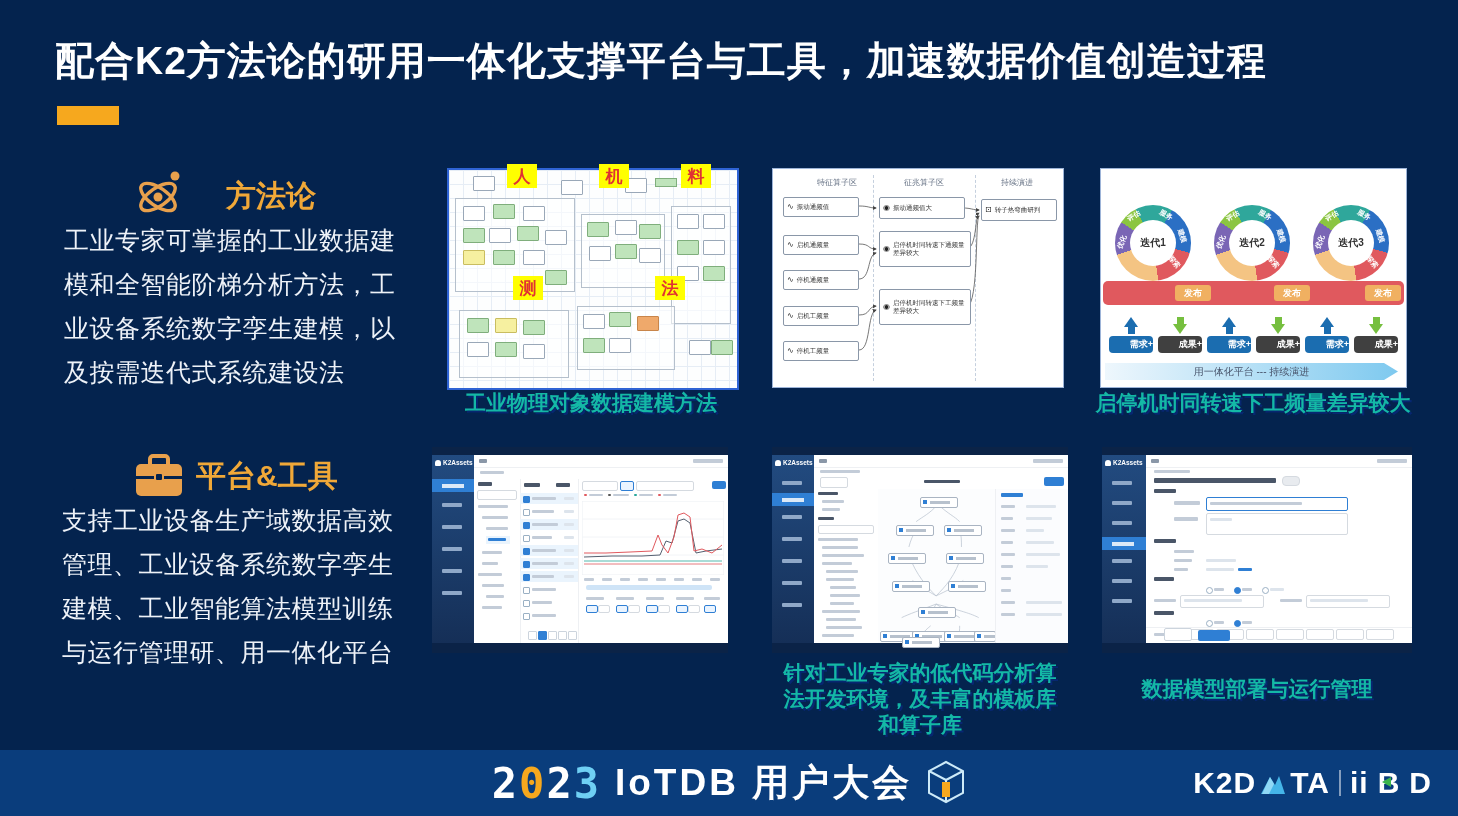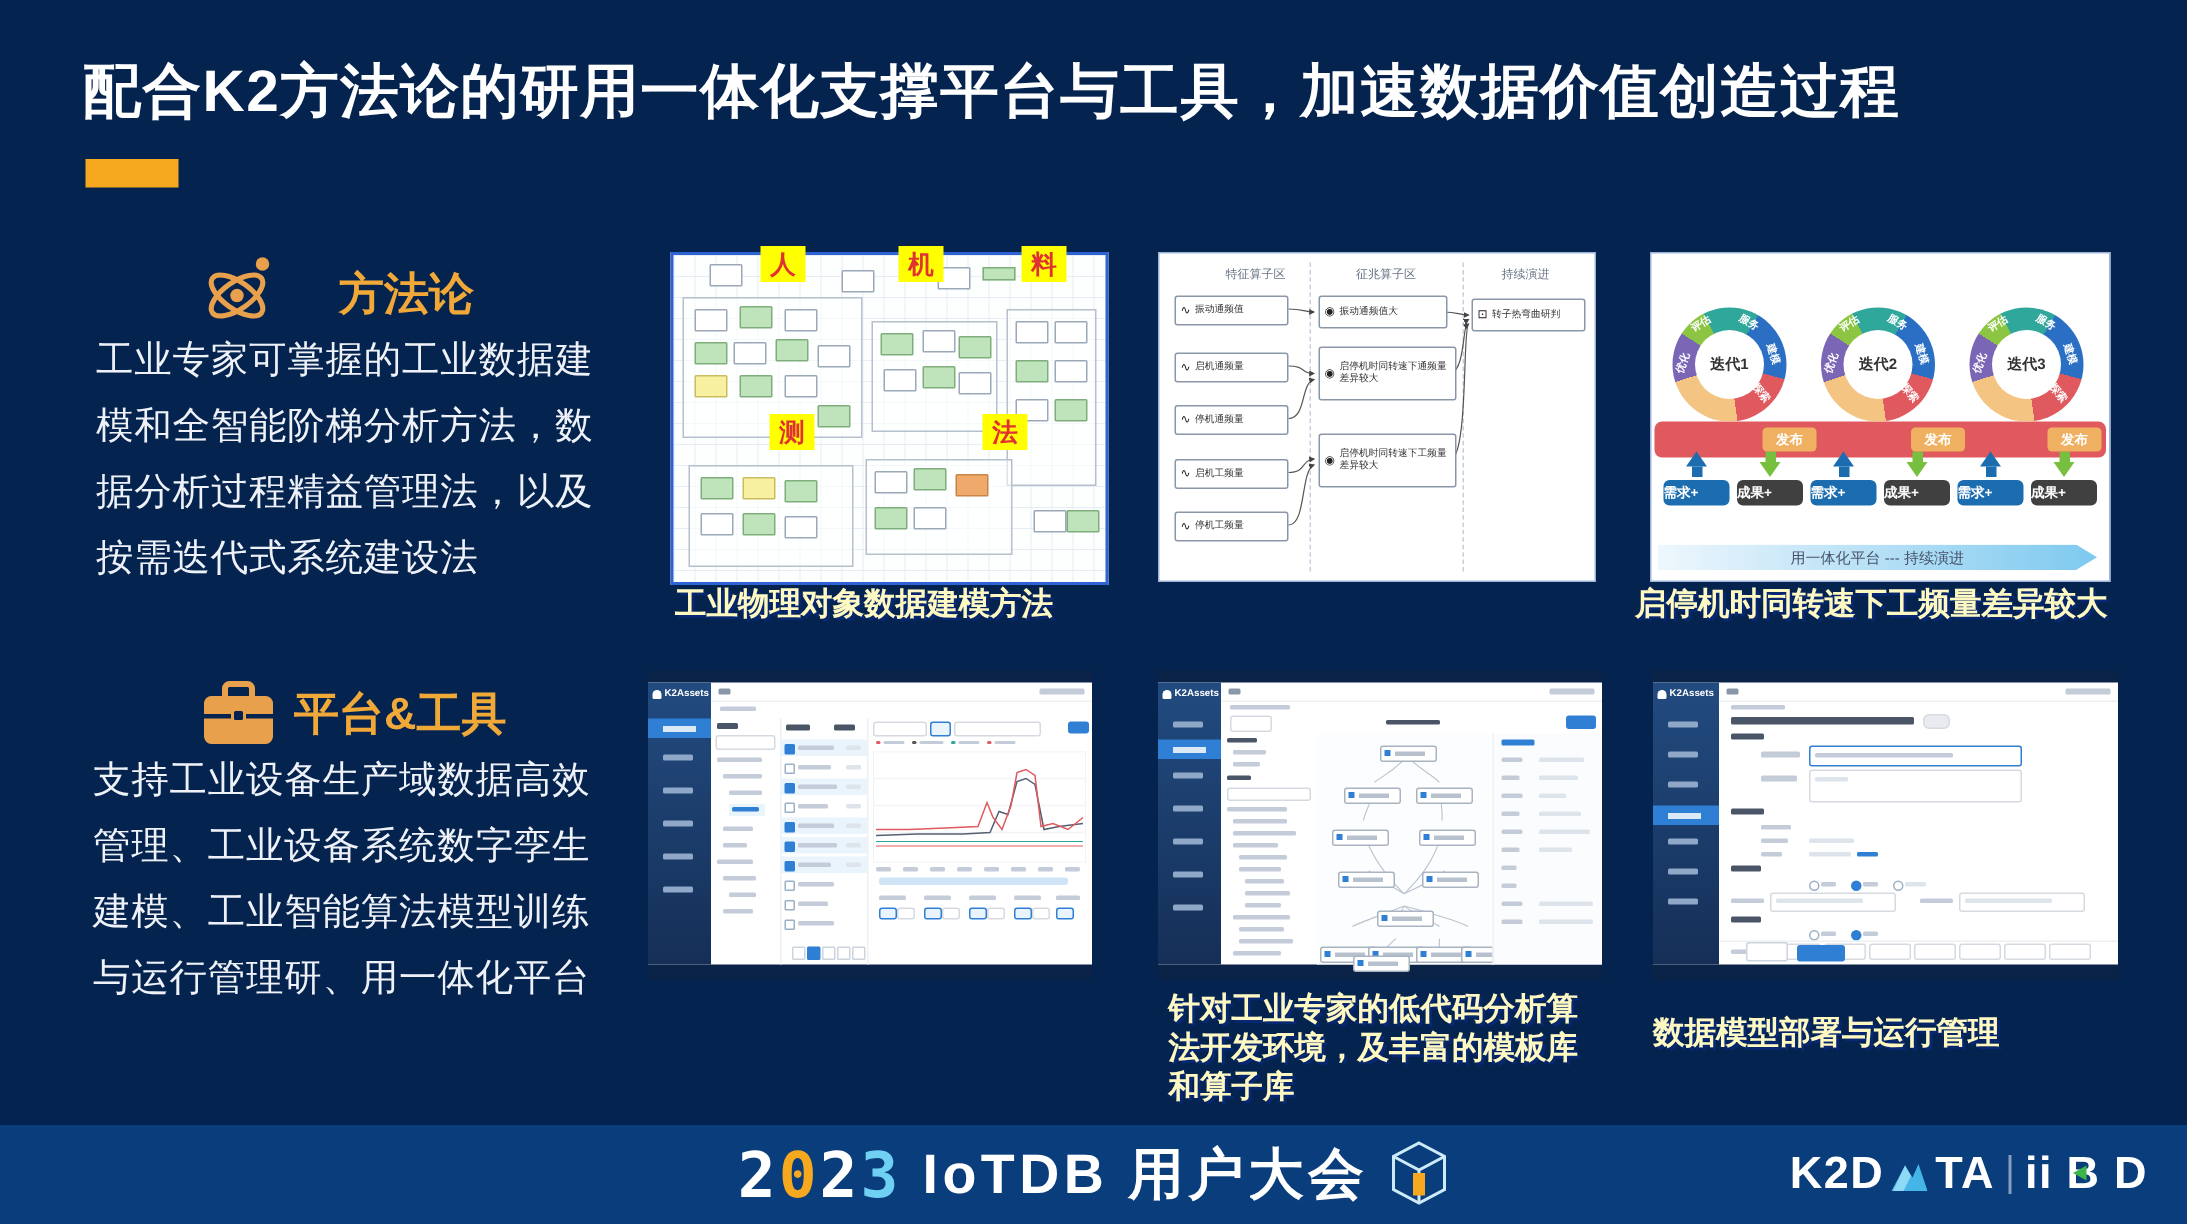--- a/index.html
+++ b/index.html
@@ -11,21 +11,21 @@
   
   .sec-icon{position:absolute;width:54px;height:54px;}
   .sec-head{position:absolute;font-size:30px;font-weight:800;color:#f0a838;}
   .sec-body{position:absolute;font-size:25px;line-height:44px;color:#eef2f8;letter-spacing:.5px;}
   #method-icon{left:132px;top:168px;} #method-head{left:226px;top:176px;}
   #method-body{left:64px;top:218px;width:336px;}
   #platform-icon{left:132px;top:450px;} #platform-head{left:196px;top:456px;}
   #platform-body{left:62px;top:498px;width:340px;}
   
   .thumb{position:absolute;background:#ffffff;}
-  .cap{position:absolute;text-align:left;font-weight:800;color:#fef9c3;font-size:21px;line-height:26px;
+  .cap{position:absolute;text-align:center;font-weight:800;color:#14b8a6;font-size:21px;line-height:26px;
        text-shadow:2px 2px 0 rgba(8,40,120,.85);}
   
   #t1{left:447px;top:168px;width:288px;height:218px;border:2px solid #2f63d4;
       background-color:#fdfefe;
       background-image:linear-gradient(#e6edf5 1px,transparent 1px),linear-gradient(90deg,#e6edf5 1px,transparent 1px);
       background-size:14px 14px;}
   .cl{position:absolute;border:1px solid #b5c0cc;background:rgba(255,255,255,.55);}
   .mb{position:absolute;width:20px;height:13px;background:#fff;border:1px solid #9aa8b8;border-radius:1px;}
   .mb.g{background:#bfe4bb;border-color:#7fae7c}
   .mb.y{background:#f6f0a0;border-color:#c9bd60}
@@ -46,21 +46,21 @@
   .ring{position:absolute;width:76px;height:76px;border-radius:50%;
     background:conic-gradient(from 0deg,#2fa79b 0 30deg,#2b6fc4 30deg 105deg,#e0595e 105deg 172deg,
                #f4c483 172deg 252deg,#7a66b5 252deg 303deg,#8bc541 303deg 333deg,#2fa79b 333deg 360deg);}
   .ring::after{content:"";position:absolute;inset:15px;background:#fff;border-radius:50%;}
   .iter{position:absolute;inset:0;display:flex;align-items:center;justify-content:center;z-index:2;
         font-size:10px;font-weight:700;color:#333;}
   .seg{position:absolute;font-size:7px;color:#fff;font-weight:700;z-index:3;white-space:nowrap;}
   .ribbon{position:absolute;left:2px;right:2px;top:112px;height:24px;background:#e0595e;border-radius:5px;}
   .rel{position:absolute;top:116px;width:36px;height:16px;background:#f0b061;border-radius:3px;color:#fff;
        font-size:9px;font-weight:700;display:flex;align-items:center;justify-content:center;z-index:2;}
-  .abp{position:absolute;top:132px;width:44px;text-align:left;}
+  .abp{position:absolute;top:148px;width:44px;text-align:right;}
   .arr-up,.arr-dn{width:0;height:0;border-left:7px solid transparent;border-right:7px solid transparent;margin:0 auto;}
   .arr-up{border-bottom:10px solid #1b6db0;}
   .arr-dn{border-top:10px solid #76bf3f;}
   .stem{width:7px;height:7px;margin:0 auto;}
   .stem.b{background:#1b6db0}.stem.g{background:#76bf3f}
   .abx{margin-top:2px;height:17px;border-radius:4px;color:#fff;font-size:9px;font-weight:700;line-height:17px;}
   .abx.b{background:#1b6db0}.abx.g{background:#404040}
   .bot-arrow{position:absolute;left:4px;right:8px;top:194px;height:17px;
      background:linear-gradient(90deg,rgba(140,200,240,.15),#7ec9ef);
      clip-path:polygon(0 0,calc(100% - 14px) 0,100% 50%,calc(100% - 14px) 100%,0 100%);
@@ -123,21 +123,21 @@
 
   <svg class="sec-icon" id="method-icon" viewBox="0 0 54 54">
     <g fill="none" stroke="#e8a04c" stroke-width="3.4">
       <ellipse cx="26" cy="29" rx="20" ry="9" transform="rotate(-35 26 29)"></ellipse>
       <ellipse cx="26" cy="29" rx="20" ry="9" transform="rotate(35 26 29)"></ellipse>
     </g>
     <circle cx="26" cy="29" r="4.5" fill="#e8a04c"></circle>
     <circle cx="43" cy="8" r="4.5" fill="#e8a04c"></circle>
   </svg>
   <div class="sec-head" id="method-head">方法论</div>
-  <div class="sec-body" id="method-body">工业专家可掌握的工业数据建模和全智能阶梯分析方法，数据分析过程精益管理法，以及按需迭代式系统建设法</div>
+  <div class="sec-body" id="method-body">工业专家可掌握的工业数据建模和全智能阶梯分析方法，工业设备系统数字孪生建模，以及按需迭代式系统建设法</div>
 
   <svg class="sec-icon" id="platform-icon" viewBox="0 0 54 54">
     <rect x="4" y="14" width="46" height="32" rx="5" fill="#e8a04c"></rect>
     <path d="M18 14 v-5 a3 3 0 0 1 3-3 h12 a3 3 0 0 1 3 3 v5" fill="none" stroke="#e8a04c" stroke-width="4"></path>
     <rect x="4" y="26" width="46" height="3" fill="#04234e"></rect>
     <rect x="23" y="23" width="8" height="8" rx="2" fill="#04234e" stroke="#e8a04c" stroke-width="2"></rect>
   </svg>
   <div class="sec-head" id="platform-head">平台&amp;工具</div>
   <div class="sec-body" id="platform-body">支持工业设备生产域数据高效管理、工业设备系统数字孪生建模、工业智能算法模型训练与运行管理研、用一体化平台</div>
 

